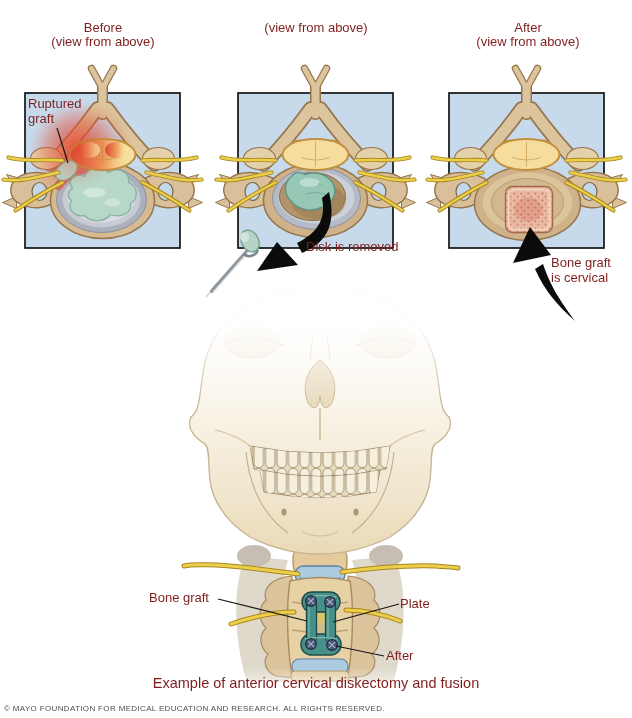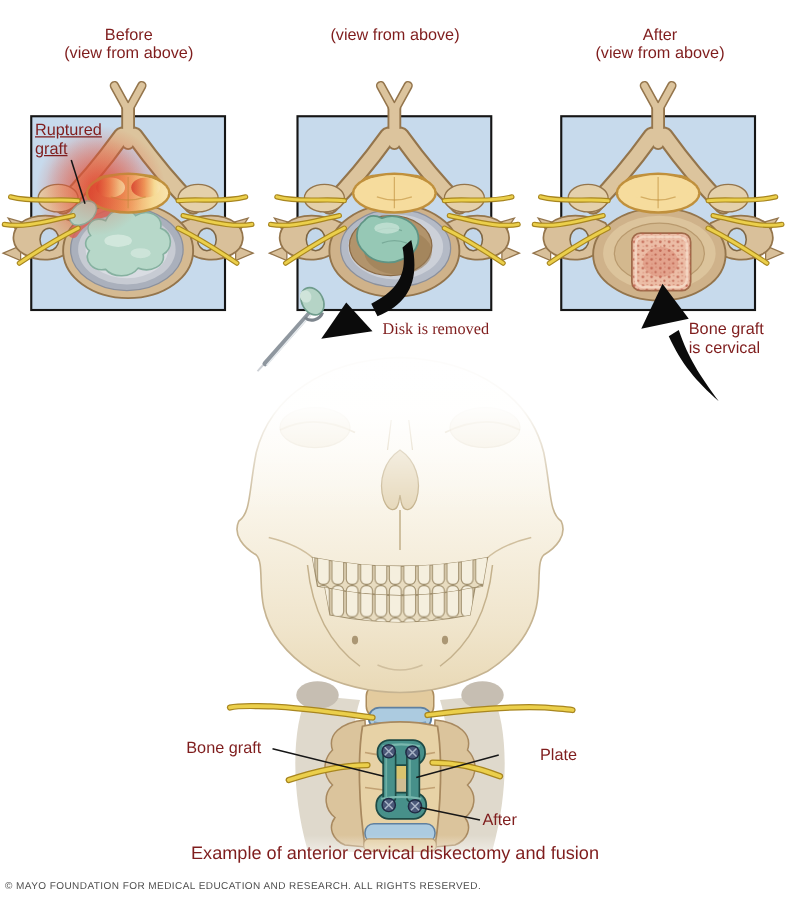--- a/index.html
+++ b/index.html
@@ -268,32 +268,32 @@
   <span>(view from above)</span>
 </div>
 <div class="lbl title" style="left:241px;top:21px;">
   <span>(view from above)</span>
 </div>
 <div class="lbl title" style="left:453px;top:21px;">
   <span>After</span>
   <span>(view from above)</span>
 </div>
 
-<div class="lbl twoline" style="left:28px;top:97px;text-decoration:underline;">
+<div class="lbl twoline" style="left:28px;top:97px;">
   <span>Ruptured</span>
   <span>graft</span>
 </div>
 
-<div class="lbl" style="left:306px;top:256px;font-family:Liberation Serif, serif;">Disk is removed</div>
+<div class="lbl" style="left:306px;top:240px;">Disk is removed</div>
 
 <div class="lbl twoline" style="left:551px;top:256px;">
   <span>Bone graft</span>
   <span>is cervical</span>
 </div>
 
 <div class="lbl" style="left:149px;top:591px;">Bone graft</div>
-<div class="lbl" style="left:400px;top:597px;margin-left:32px;">Plate</div>
+<div class="lbl" style="left:400px;top:597px;">Plate</div>
 <div class="lbl" style="left:386px;top:649px;">After</div>
 
 <div class="lbl caption">Example of anterior cervical diskectomy and fusion</div>
 <div class="lbl footer">© MAYO FOUNDATION FOR MEDICAL EDUCATION AND RESEARCH. ALL RIGHTS RESERVED.</div>
 
 </div>
 
 </body></html>

